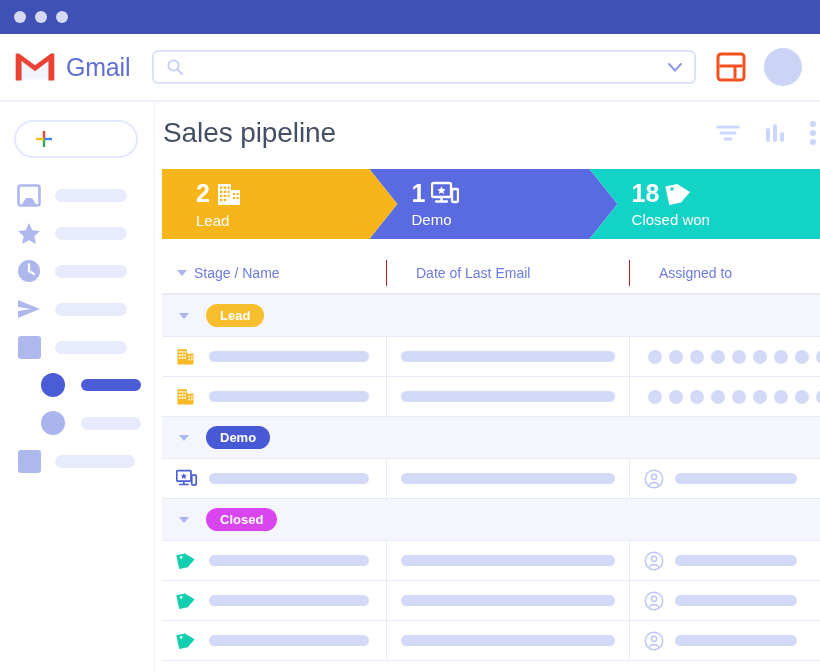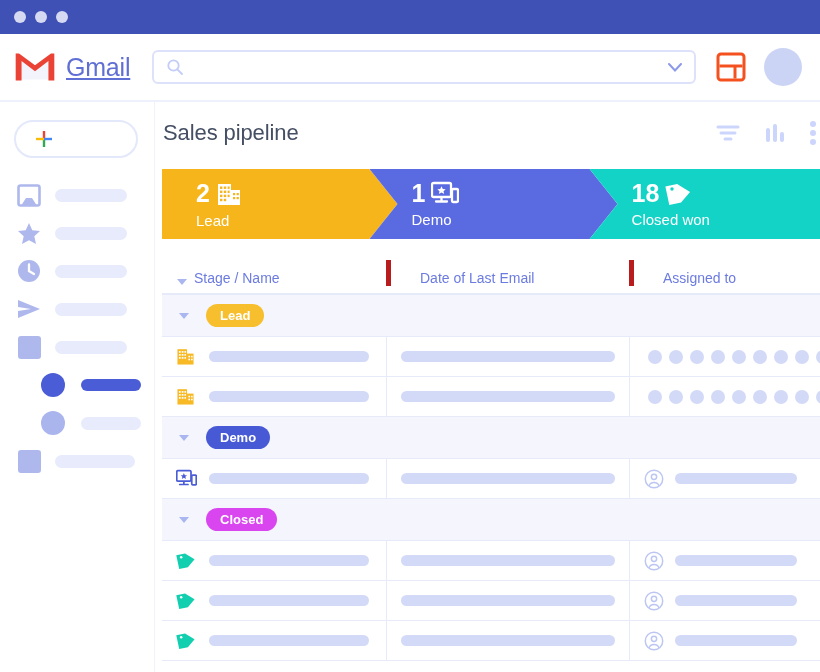--- a/index.html
+++ b/index.html
@@ -53,21 +53,20 @@
     width: 42px;
     height: 32px;
     flex: none;
   }
   .gmail-word {
     font-size: 25px;
     color: #5f6fd4;
     margin-left: 10px;
     letter-spacing: -0.2px;
     font-weight: 400;
-    text-decoration: underline;
   }
   .searchbar {
     flex: 1;
     margin-left: 22px;
     margin-right: 20px;
     height: 34px;
     border: 2px solid #dde2fa;
     border-radius: 6px;
     display: flex;
     align-items: center;
@@ -167,21 +166,21 @@
     box-sizing: border-box;
     position: relative;
   }
   .main-head {
     display: flex;
     align-items: center;
     padding: 0 20px 0 8px;
     height: 62px;
   }
   .page-title {
-    font-size: 22px;
+    font-size: 28px;
     color: #454f63;
     flex: 1;
     letter-spacing: -0.1px;
   }
   .head-icons { display: flex; align-items: center; gap: 24px; }
 
   
   .funnel {
     display: flex;
     margin: 5px 6px 0 7px;
@@ -237,33 +236,33 @@
     align-items: center;
     height: 39px;
     border-bottom: 1px solid #e6eaf9;
   }
   .thead { height: 40px; border-bottom: 2px solid #e6eaf9; }
   .thead .tcell {
     font-size: 14px;
     color: #6b7be0;
     height: 26px;
     display: flex;
-    align-items: flex-end;
+    align-items: center;
   }
   .tcell {
     box-sizing: border-box;
     display: flex;
     align-items: center;
     height: 39px;
     padding-left: 14px;
   }
   .c1 { width: 224px; flex: none; }
   .c2 { width: 243px; flex: none; border-left: 1px solid #e6eaf9; }
   .c3 { flex: 1; border-left: 1px solid #e6eaf9; }
-  .thead .c2, .thead .c3 { border-left: 5px solid #b91c1c; padding-left: 29px; }
+  .thead .c2, .thead .c3 { border-left: 1px solid #b91c1c; padding-left: 29px; }
 
   .caret { flex: none; margin-right: 6px; }
   .grouprow {
     background: #f4f5fd;
     height: 42px;
     display: flex;
     align-items: center;
     padding-left: 16px;
     border-bottom: 1px solid #e6eaf9;
     box-sizing: border-box;

